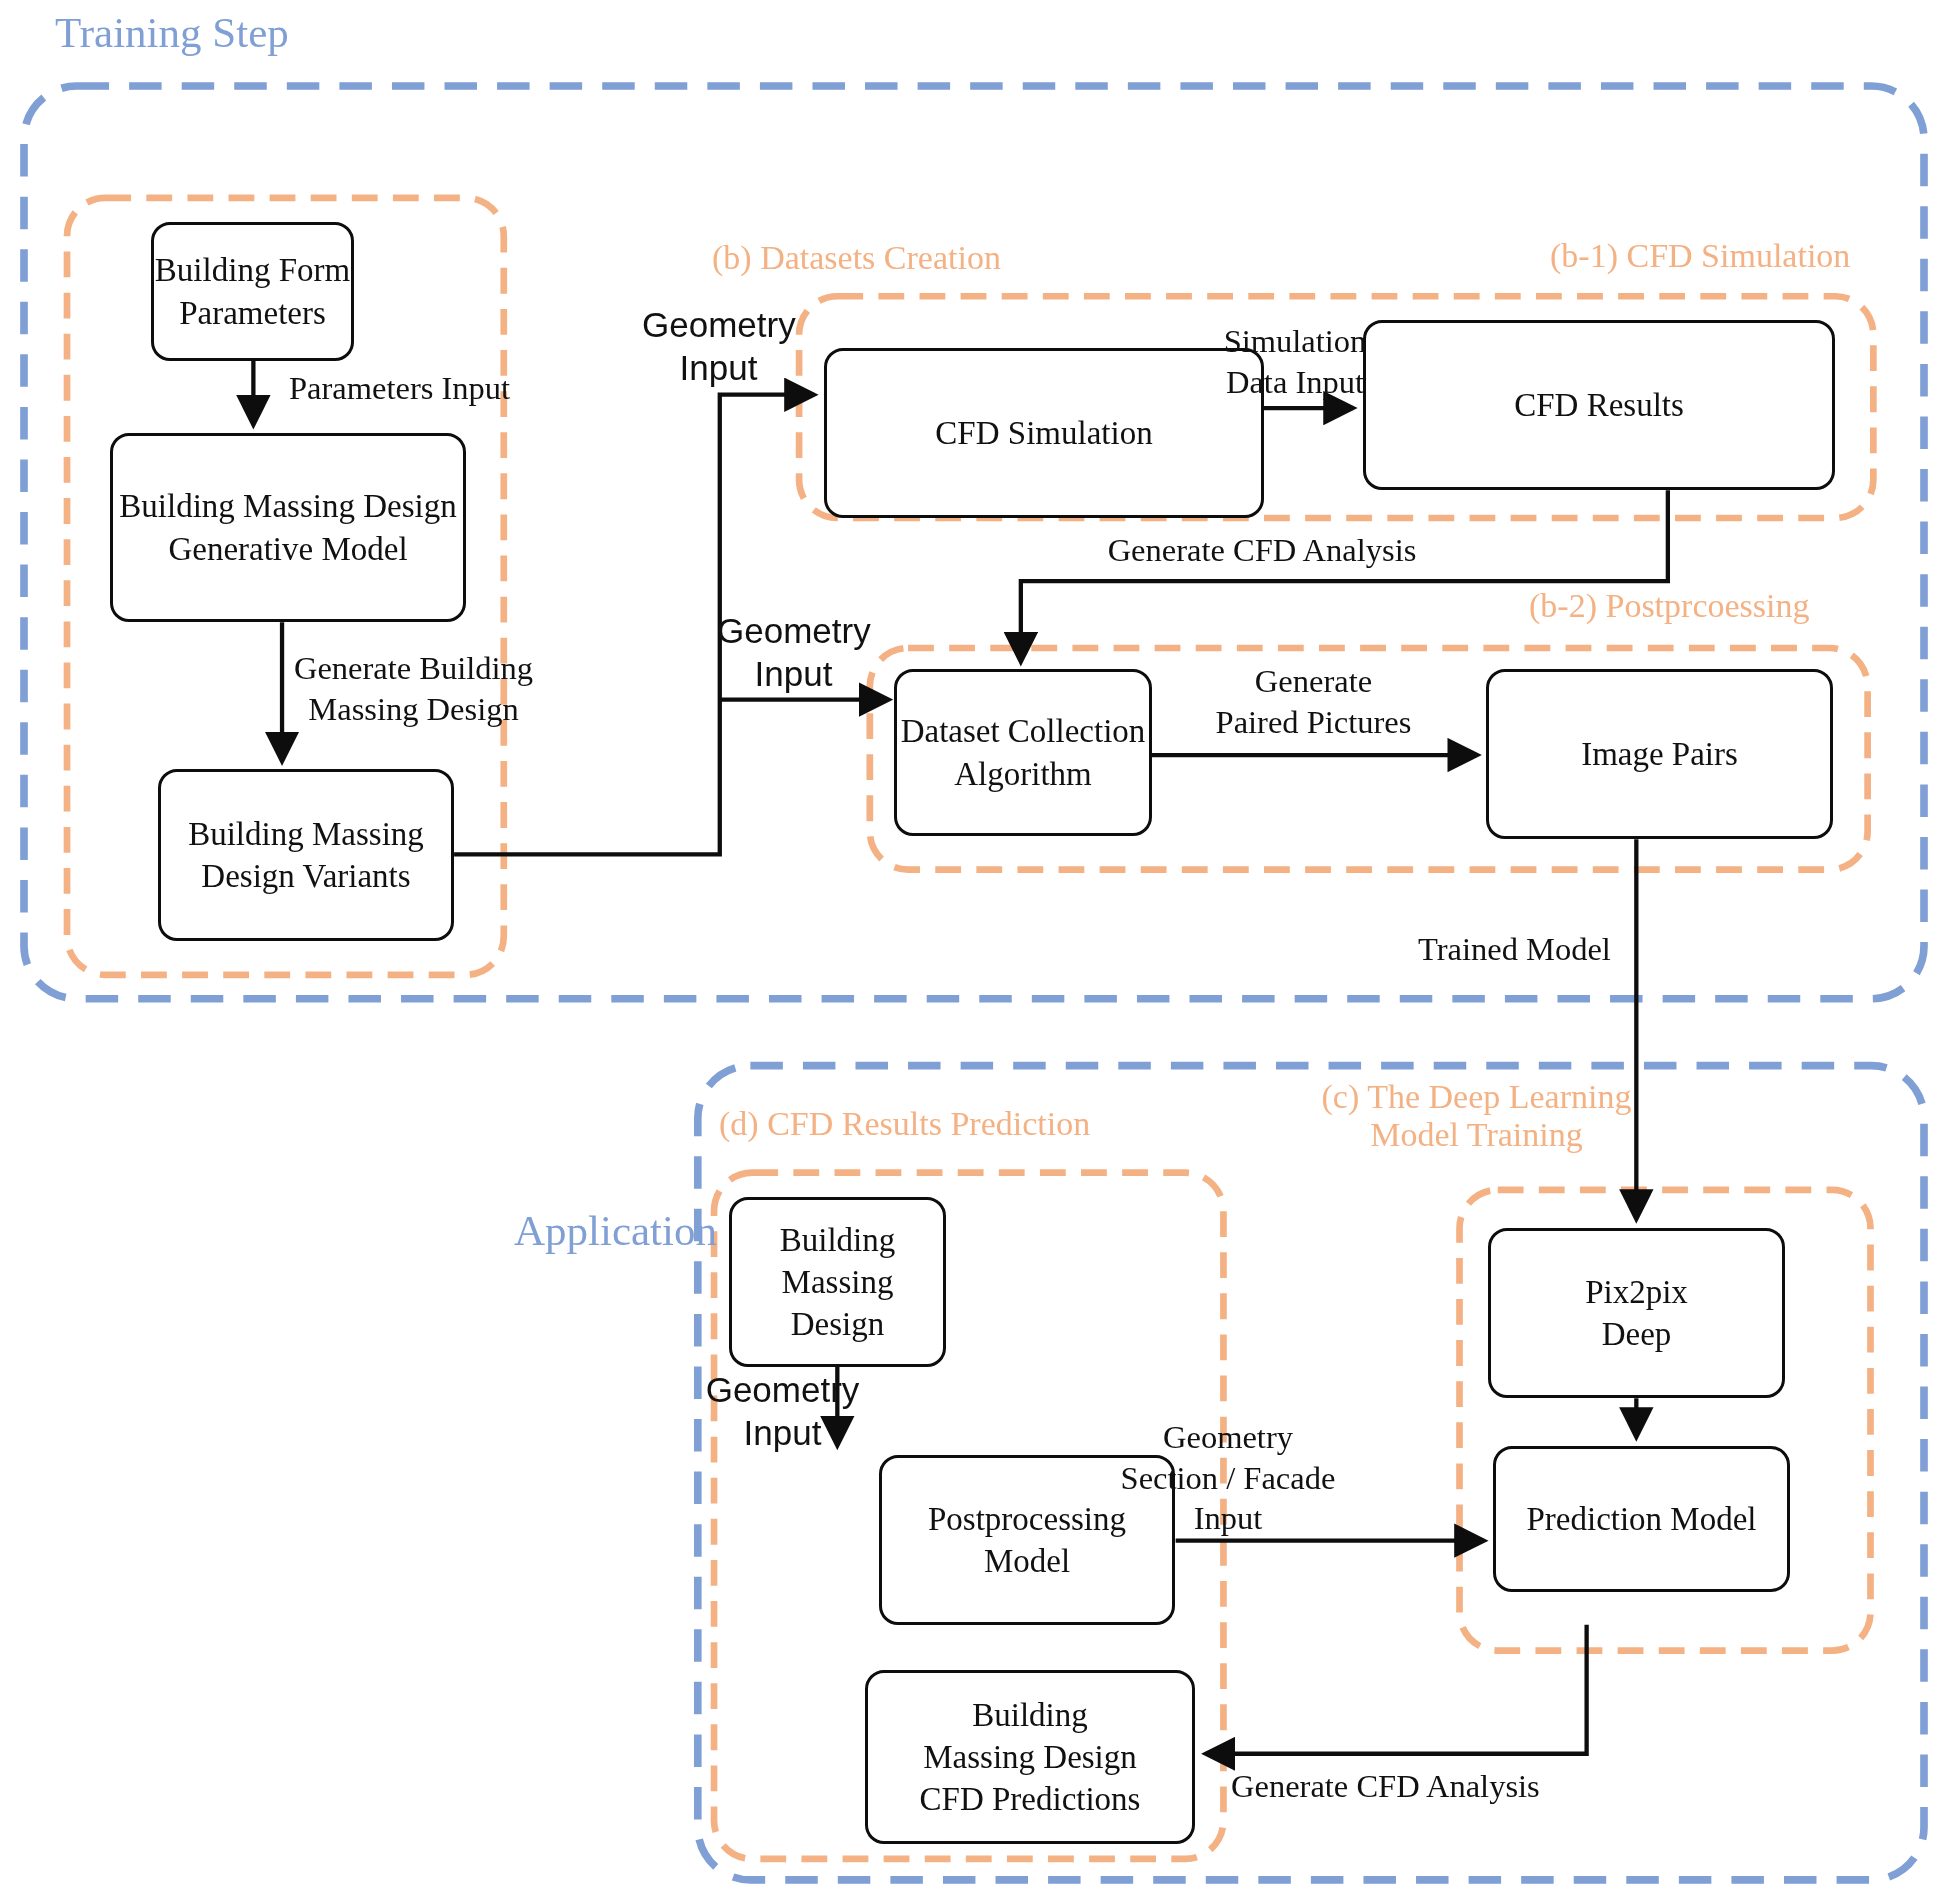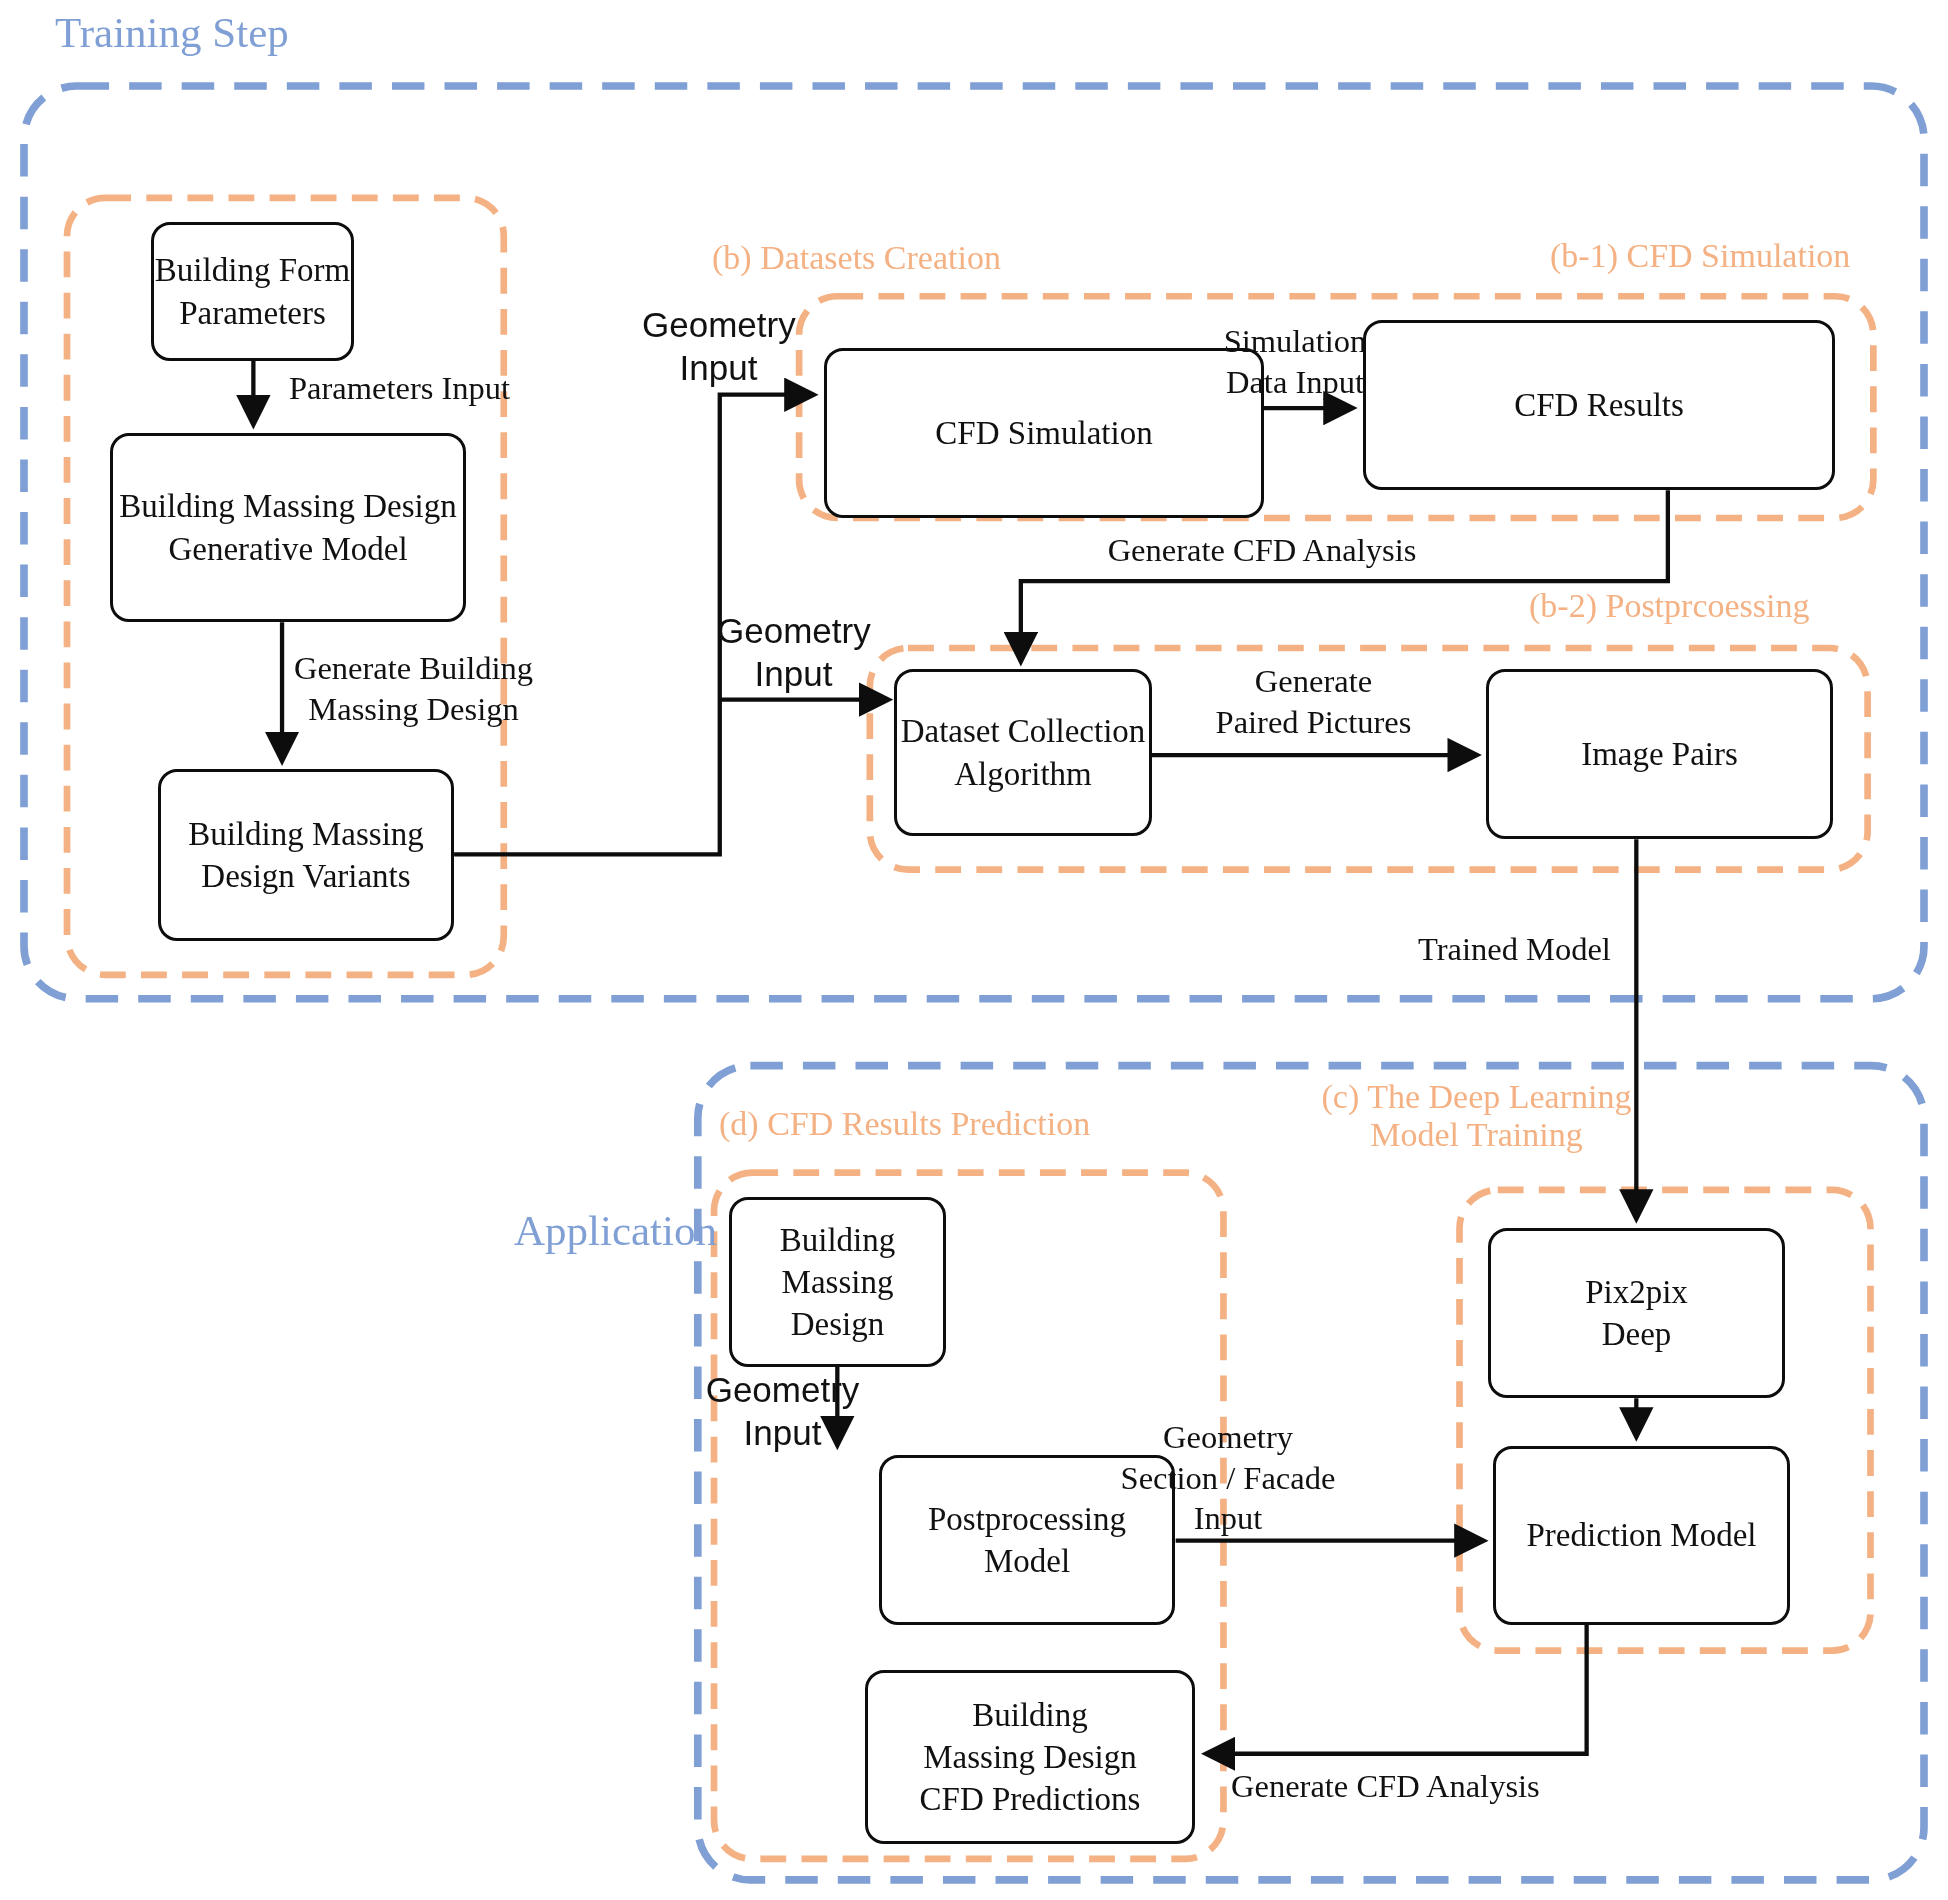--- a/index.html
+++ b/index.html
@@ -112,21 +112,21 @@
     <span>Dataset Collection
 Algorithm</span>
   </div>
   <div class="node" style="left:1486px;top:669px;width:347px;height:170px;">
     <span>Image Pairs</span>
   </div>
   <div class="node" style="left:1488px;top:1228px;width:297px;height:170px;">
     <span>Pix2pix
 Deep</span>
   </div>
-  <div class="node" style="left:1493px;top:1446px;width:297px;height:179px;">
+  <div class="node" style="left:1493px;top:1446px;width:297px;height:146px;">
     <span>Prediction Model</span>
   </div>
   <div class="node" style="left:729px;top:1197px;width:217px;height:170px;">
     <span>Building
 Massing Design</span>
   </div>
   <div class="node" style="left:879px;top:1455px;width:296px;height:170px;">
     <span>Postprocessing
 Model</span>
   </div>

